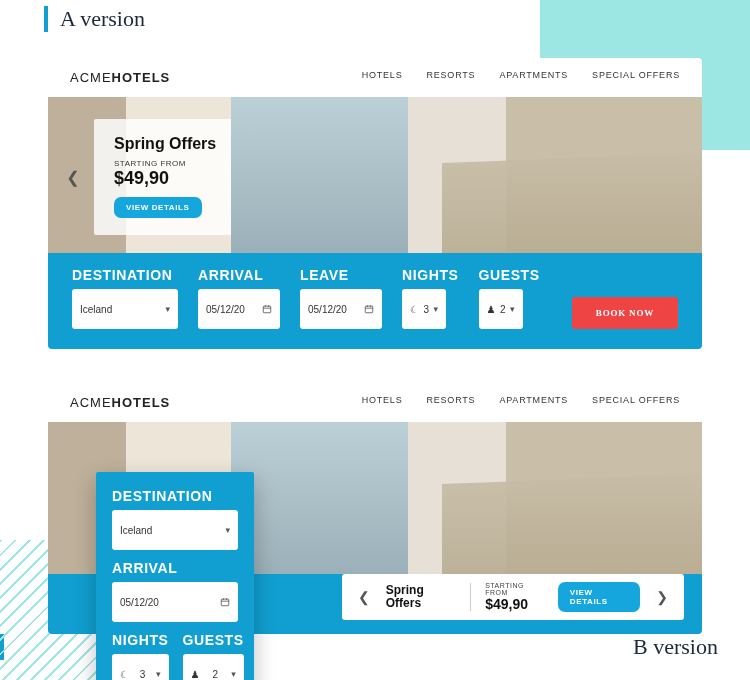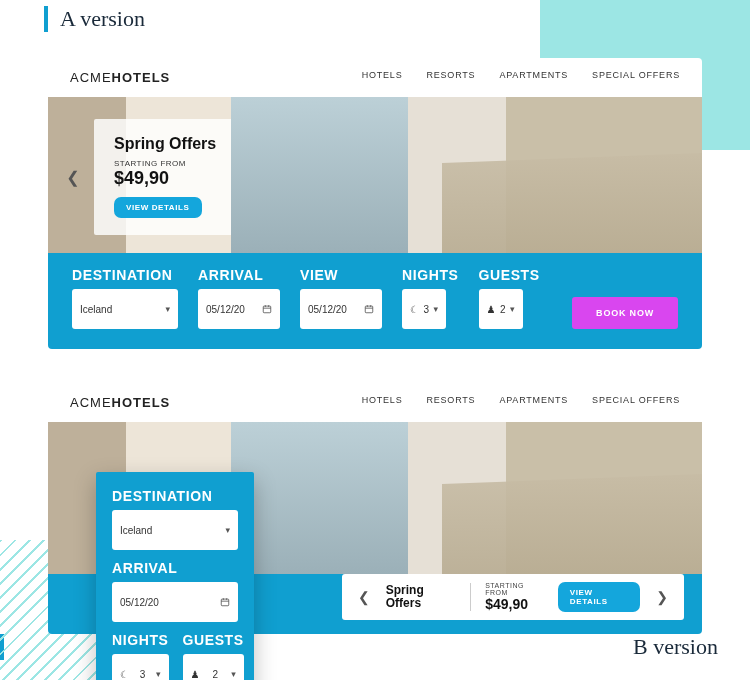--- a/index.html
+++ b/index.html
@@ -121,25 +121,26 @@
     display:flex; align-items:center; justify-content:space-between;
     padding:0 8px; font-size:10px; color:#333;
     cursor:pointer;
   }
   .input-box svg { width:10px; height:10px; flex-shrink:0; }
   .chev { font-size:9px; color:#555; }
   .w-dest { width:106px; }
   .w-date { width:82px; }
   .w-n    { width:44px; }
   .book-btn {
-    background:#d946ef; color:#fff;
+    background:#ef4444; color:#fff;
     font-size:9px; font-weight:700;
     padding:11px 24px; letter-spacing:0.8px;
     border-radius:3px; margin-left:auto;
     cursor:pointer;
+    font-family:Liberation Serif, serif;
   }
 
   
   .cardB {
     width: 654px;
     margin: 34px 0 0 48px;
     position:relative;
     z-index:3;
     background:#fff;
     border-radius:4px;
@@ -249,21 +250,21 @@
         <span>05/12/20</span>
         <svg class="cal-icon" viewBox="0 0 24 24">
             <rect x="3" y="5" width="18" height="16" rx="2" fill="none" stroke="#555" stroke-width="2"></rect>
             <line x1="3" y1="10" x2="21" y2="10" stroke="#555" stroke-width="2"></line>
             <line x1="8" y1="3" x2="8" y2="7" stroke="#555" stroke-width="2"></line>
             <line x1="16" y1="3" x2="16" y2="7" stroke="#555" stroke-width="2"></line>
           </svg>
       </div>
     </div>
     <div class="field">
-      <span class="field-label">VIEW</span>
+      <span class="field-label">LEAVE</span>
       <div class="input-box w-date">
         <span>05/12/20</span>
         <svg class="cal-icon" viewBox="0 0 24 24">
             <rect x="3" y="5" width="18" height="16" rx="2" fill="none" stroke="#555" stroke-width="2"></rect>
             <line x1="3" y1="10" x2="21" y2="10" stroke="#555" stroke-width="2"></line>
             <line x1="8" y1="3" x2="8" y2="7" stroke="#555" stroke-width="2"></line>
             <line x1="16" y1="3" x2="16" y2="7" stroke="#555" stroke-width="2"></line>
           </svg>
       </div>
     </div>

